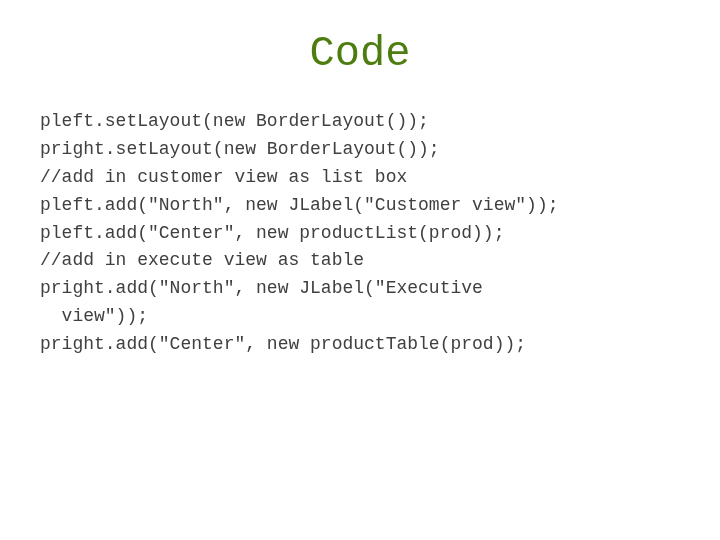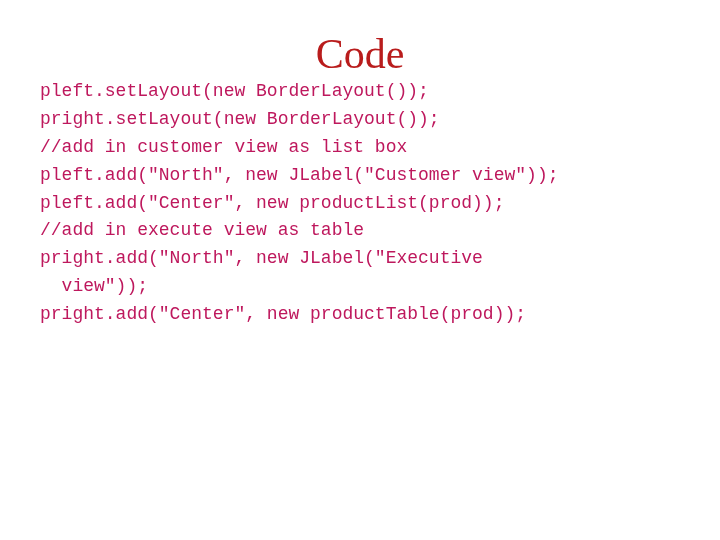--- a/index.html
+++ b/index.html
@@ -15,29 +15,30 @@
       font-family: Georgia, 'Times New Roman', serif;
       display: flex;
       flex-direction: column;
       align-items: center;
       padding: 30px 40px;
     }
 
     .title {
       font-size: 42px;
       font-weight: normal;
-      color: #b91c1c;
-      font-family: Liberation Serif, serif;
+      margin-bottom: 30px;
+      color: #4d7c0f;
+      font-family: Liberation Mono, monospace;
     }
 
     .code-block {
       font-family: 'Courier New', Courier, monospace;
       font-size: 18px;
       line-height: 1.55;
-      color: #be185d;
+      color: #404040;
       width: 100%;
       white-space: pre;
     }
   </style>
 </head>
 <body>
 
 <h1 class="title">Code</h1>
 
 <div class="code-block">pleft.setLayout(new BorderLayout());

